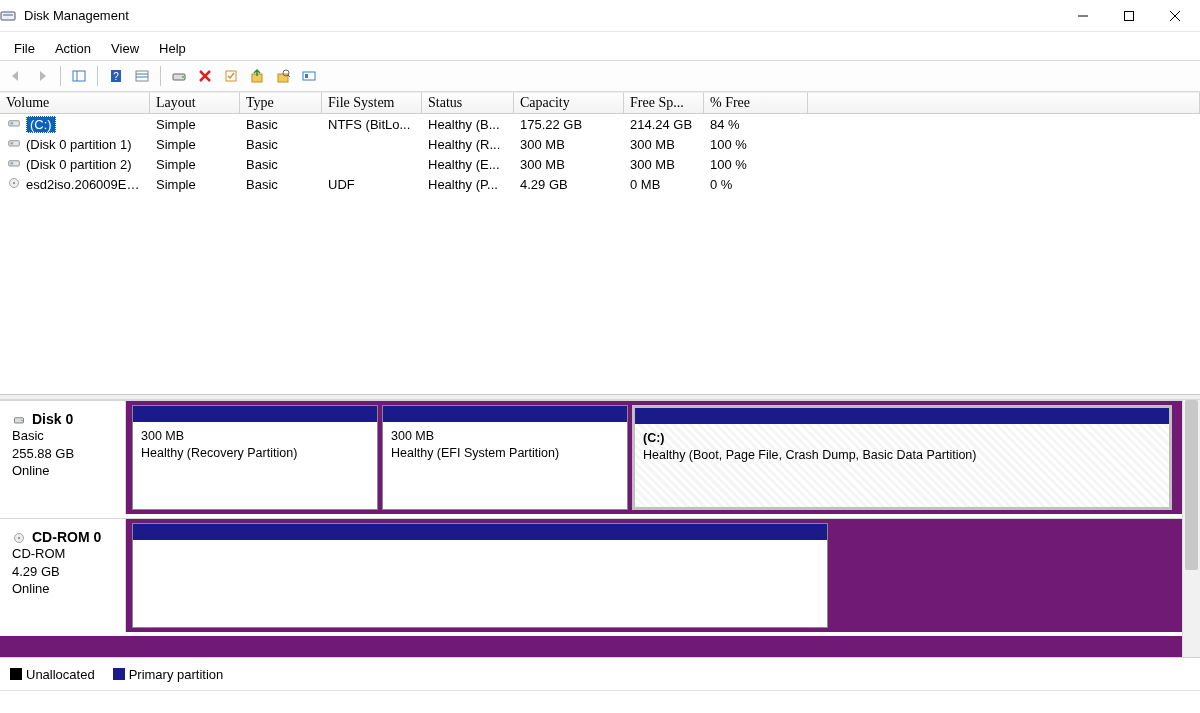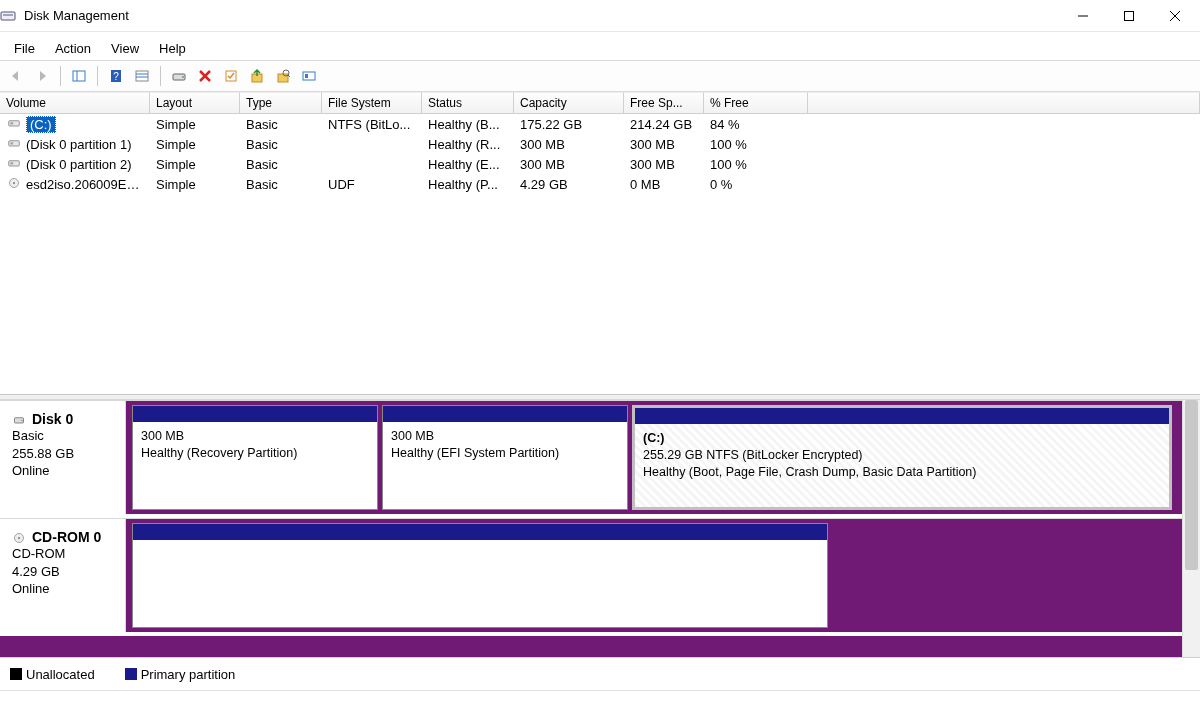--- a/index.html
+++ b/index.html
@@ -17,21 +17,21 @@
 .menubar .mitem { padding: 4px 10px; cursor: default; }
 
 
 .toolbar { height: 32px; display: flex; align-items: center; padding: 0 4px; border-top: 1px solid #d9d9d9; border-bottom: 1px solid #d9d9d9; gap: 2px; background: #fdfdfd; }
 .toolbar .tbtn { width: 24px; height: 24px; display: flex; align-items: center; justify-content: center; border: 1px solid transparent; }
 .toolbar .tbtn.disabled { opacity: .45; }
 .toolbar .sep { width: 1px; height: 20px; background: #c8c8c8; margin: 0 4px; }
 
 
 .colheaders { height: 22px; display: flex; border-bottom: 1px solid #d0d0d0; background: #fff; }
-.colheaders .col { border-right: 1px solid #d0d0d0; padding: 2px 6px; font-size: 12px; display: flex; align-items: center; background: linear-gradient(#fdfdfd,#f2f2f2); border-top:1px solid #eee; }
+.colheaders .col { border-right: 1px solid #d0d0d0; padding: 2px 6px; font-size: 14px; display: flex; align-items: center; background: linear-gradient(#fdfdfd,#f2f2f2); border-top:1px solid #eee;font-family:Liberation Serif, serif; }
 
 
 .vollist { height: 280px; background: #fff; }
 .vrow { display: flex; height: 20px; align-items: center; }
 .vcell { padding: 0 6px; overflow: hidden; white-space: nowrap; text-overflow: ellipsis; font-size: 13px; }
 .vicon { width: 16px; height: 12px; margin-right: 4px; display: inline-flex; align-items: center; justify-content: center; flex-shrink:0; }
 .selected-vol { background: #0a62bf; color: #fff; padding: 0 3px; display: inline-block; border:1px dotted #fff; }
 
 
 .splitter { height: 6px; background: #f0f0f0; border-top:1px solid #c8c8c8; border-bottom:1px solid #d8d8d8; cursor: ns-resize; }
@@ -50,21 +50,21 @@
 .partbox .pbody { padding: 6px 8px; font-size: 12.5px; line-height: 1.35; flex:1; }
 .partbox .pbody .b { font-weight: 600; }
 .partbox.selected { border: 3px solid #c0c0c0; }
 .partbox.selected .pbody { 
   background-image: repeating-linear-gradient(45deg, #f5f5f5 0 3px, #fff 3px 6px);
  }
 .scrollbar-fake { width: 18px; background:#f1f1f1; border-left:1px solid #ddd; position:relative; }
 .scrollbar-thumb { position:absolute; top:0; left:2px; right:2px; height:170px; background:#c8c8c8; border-radius:2px; }
 
 
-.legend { height: 30px; border-top: 1px solid #d0d0d0; display: flex; align-items: center; padding: 16px 10px; gap: 30px; }
+.legend { height: 30px; border-top: 1px solid #d0d0d0; display: flex; align-items: center; padding: 16px 10px; gap: 18px; }
 .legend .swatch { width: 12px; height: 12px; display: inline-block; vertical-align: -1px; margin-right: 4px; }
 .legend .unalloc { background: #000; }
 .legend .prim { background: #1a1a8a; }
 
 
 .bottombar { height: 15px; border-top: 1px solid #e0e0e0; background:#fff; }
 
 
 .c0 { width: 150px; }
 .c1 { width: 90px; }
@@ -285,21 +285,20 @@
             <div class="pbar"></div>
             <div class="pbody">
               <div>300 MB</div>
               <div>Healthy (EFI System Partition)</div>
             </div>
           </div>
           <div class="partbox selected" style="width: 540px;">
             <div class="pbar"></div>
             <div class="pbody">
               <div class="b">(C:)</div>
-              <div>255.29 GB NTFS (BitLocker Encrypted)</div>
               <div>Healthy (Boot, Page File, Crash Dump, Basic Data Partition)</div>
             </div>
           </div>
         </div>
       </div>
       <div class="diskrow">
         <div class="diskhdr">
           <div class="dname"><span class="dicon"><svg width="14" height="12" viewBox="0 0 16 16">
                 <circle cx="8" cy="8" r="6" fill="#eee" stroke="#888"></circle>
                 <circle cx="8" cy="8" r="1.5" fill="#888"></circle>

